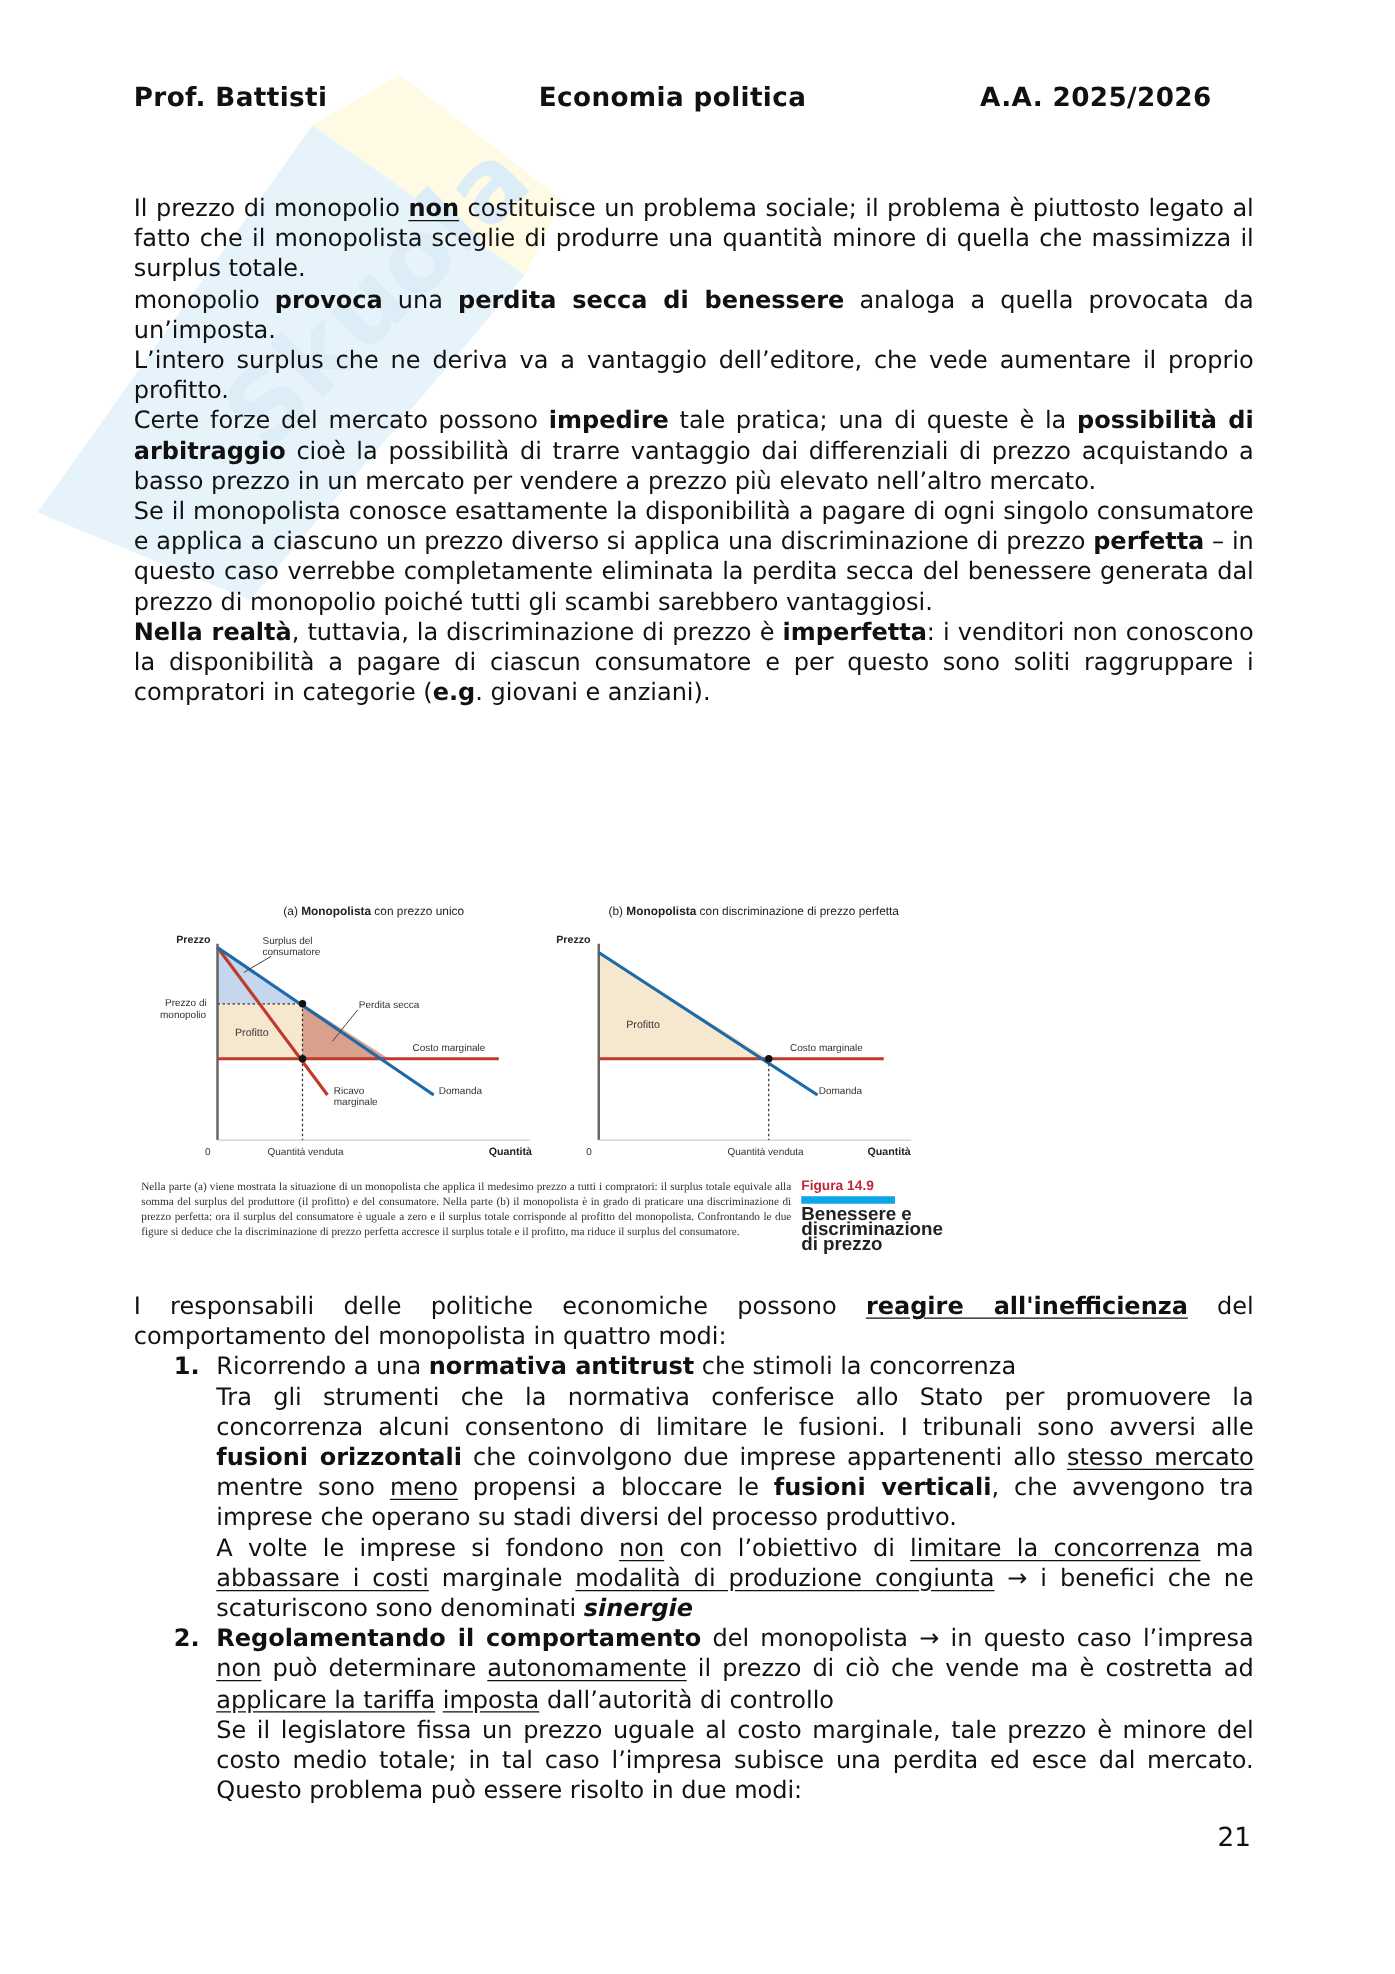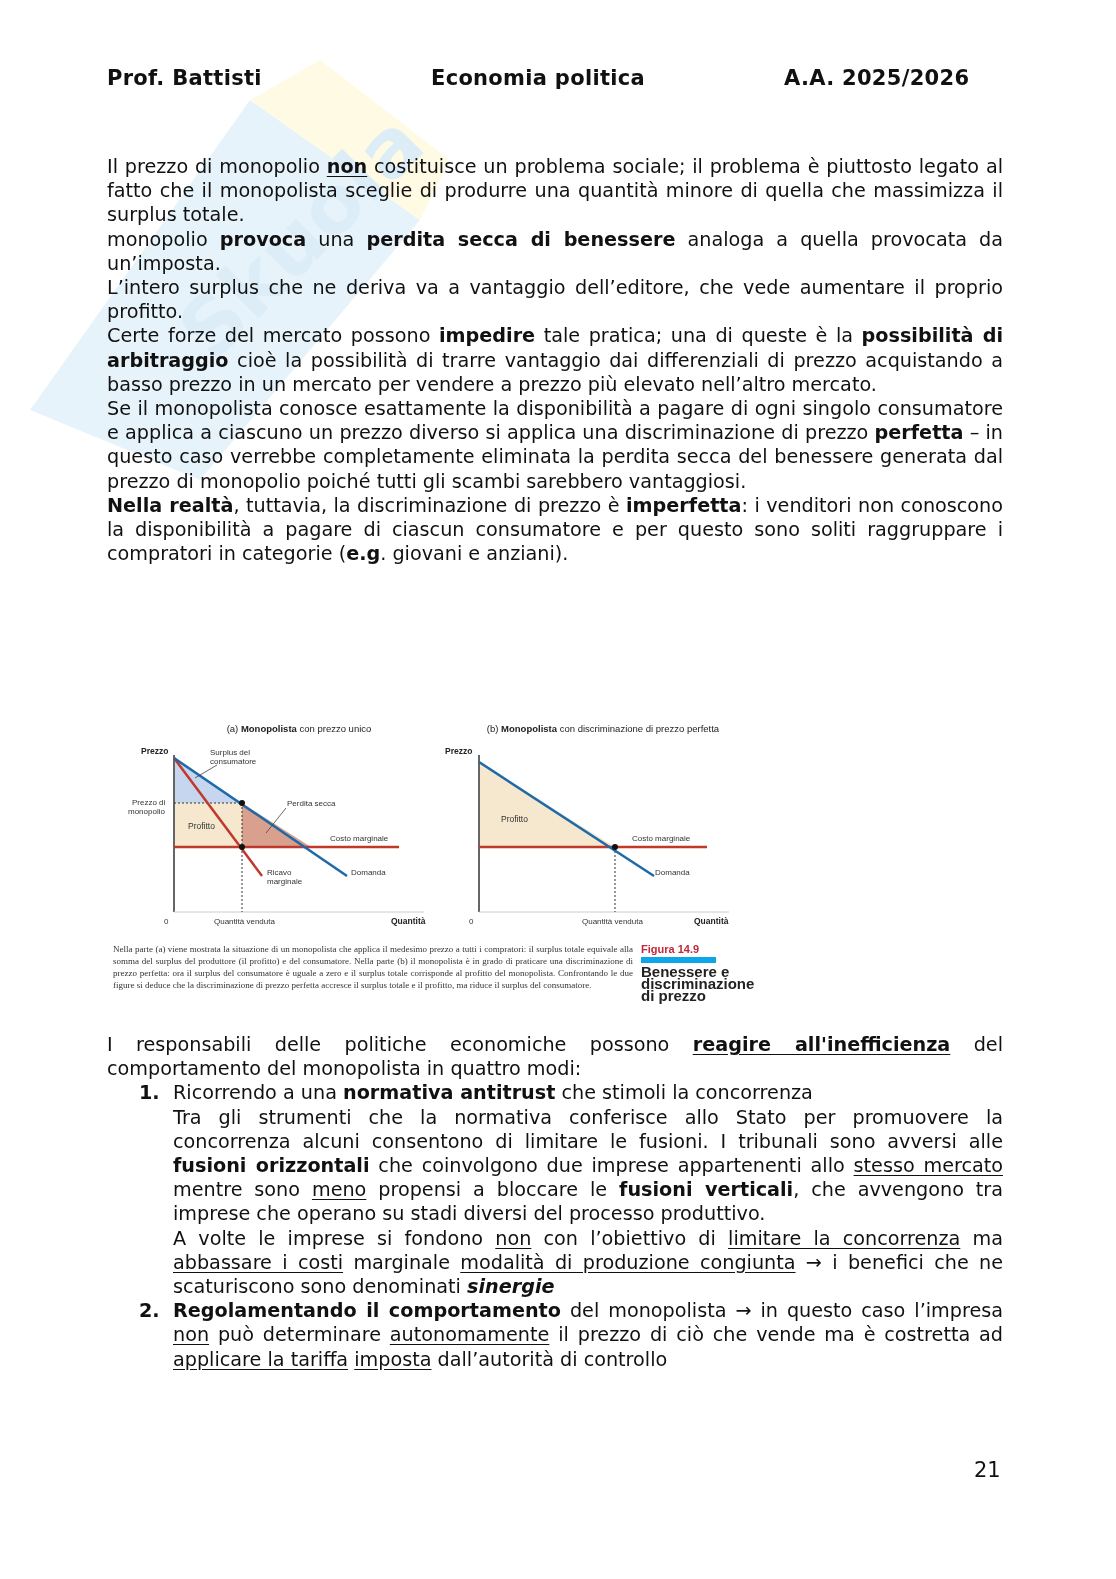--- a/index.html
+++ b/index.html
@@ -124,17 +124,18 @@
   <ol class="list">
     <li>
       <span class="num">1.</span>
       <div><span>Ricorrendo a una </span><b>normativa antitrust</b><span> che stimoli la concorrenza</span></div>
       <div><span>Tra gli strumenti che la normativa conferisce allo Stato per promuovere la concorrenza alcuni consentono di limitare le fusioni. I tribunali sono avversi alle </span><b>fusioni orizzontali</b><span> che coinvolgono due imprese appartenenti allo </span><span class="u">stesso mercato</span><span> mentre sono </span><span class="u">meno</span><span> propensi a bloccare le </span><b>fusioni verticali</b><span>, che avvengono tra imprese che operano su stadi diversi del processo produttivo.</span></div>
       <div><span>A volte le imprese si fondono </span><span class="u">non</span><span> con l’obiettivo di </span><span class="u">limitare la concorrenza</span><span> ma </span><span class="u">abbassare i costi</span><span> marginale </span><span class="u">modalità di produzione congiunta</span><span> → i benefici che ne scaturiscono sono denominati </span><b><i>sinergie</i></b></div>
     </li>
     <li>
       <span class="num">2.</span>
       <div><b>Regolamentando il comportamento</b><span> del monopolista → in questo caso l’impresa </span><span class="u">non</span><span> può determinare </span><span class="u">autonomamente</span><span> il prezzo di ciò che vende ma è costretta ad </span><span class="u">applicare la tariffa</span><span> </span><span class="u">imposta</span><span> dall’autorità di controllo</span></div>
+      <div><span>Se il legislatore fissa un prezzo uguale al costo marginale, tale prezzo è minore del costo medio totale; in tal caso l’impresa subisce una perdita ed esce dal mercato. Questo problema può essere risolto in due modi:</span></div>
     </li>
   </ol>
 </div>
 
 <div class="pagenum">21</div>
 
 </body></html>

